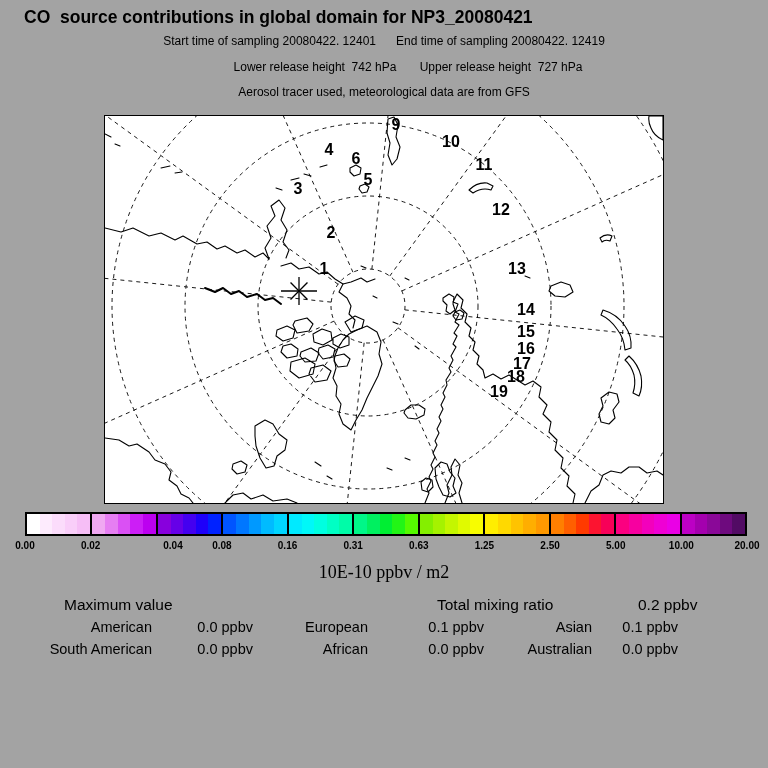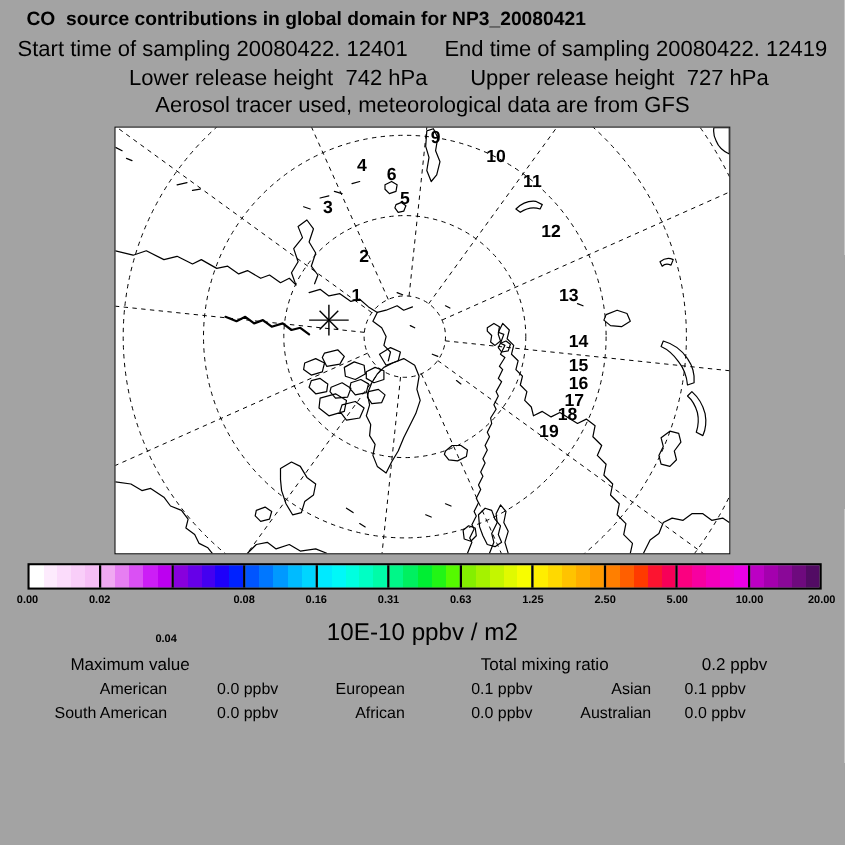--- a/index.html
+++ b/index.html
@@ -1,36 +1,36 @@
 <!DOCTYPE html>
 <html><head>
 <meta charset="utf-8">
 <style>
   html,body{margin:0;padding:0;background:#fff;color:#000;width:768px;height:768px;overflow:hidden;
             font-family:"Liberation Sans", sans-serif;}
   #stage{position:relative;width:768px;height:768px;background:#a3a3a3;}
-  .hdr{position:absolute;left:0;width:768px;text-align:center;white-space:pre;font-size:20px;}
+  .hdr{position:absolute;left:0;width:768px;text-align:center;white-space:pre;font-size:12px;}
   #title{position:absolute;left:24px;top:7px;font-size:17.5px;font-weight:bold;white-space:pre;}
   #line2{top:34px;} #line3{top:60px;padding-left:24px;} #line4{top:85px;}
   #mapbox{position:absolute;left:104px;top:115px;width:558px;height:387px;border:1.5px solid #000;
           box-sizing:content-box;background:#fff;}
   #mapsvg{display:block;width:558px;height:387px;}
   .coast{fill:none;stroke:#000;stroke-width:1.1;stroke-linejoin:round;stroke-linecap:round;}
   .coast2{fill:none;stroke:#000;stroke-width:2;stroke-linejoin:round;stroke-linecap:round;}
   .grat{fill:none;stroke:#000;stroke-width:0.9;stroke-dasharray:4 4;}
   .ptlab{font-family:"Liberation Sans", sans-serif;font-weight:bold;font-size:16px;fill:#000;
          text-anchor:middle;}
   .star{stroke:#000;stroke-width:1.3;}
   #colorbar{position:absolute;left:25px;top:512px;width:722px;height:24px;border:2px solid #000;
             display:flex;box-sizing:border-box;}
   .cbseg{flex:1;height:100%;border-left:2px solid #000;}
   .cbseg:first-child{border-left:none;}
   #cbticks{position:absolute;left:0;top:540px;width:768px;height:18px;}
   .tick{position:absolute;transform:translateX(-50%);font-weight:bold;font-size:10px;white-space:nowrap;}
-  #cbunit{position:absolute;left:0;top:562px;width:768px;text-align:center;font-size:22px;}
+  #cbunit{position:absolute;left:0;top:562px;width:768px;text-align:center;font-size:18px;font-family:Liberation Serif, serif;}
   .s1{position:absolute;top:596px;font-size:15.5px;white-space:pre;}
   .cell{position:absolute;font-size:14.5px;text-align:right;white-space:pre;}
   .r2{top:619px;} .r3{top:641px;}
   .c1{left:12px;width:140px;} .c2{left:163px;width:90px;} .c3{left:258px;width:110px;}
   .c4{left:384px;width:100px;} .c5{left:482px;width:110px;} .c6{left:588px;width:90px;}
 </style>
 </head>
 <body>
 
 <div id="stage">
@@ -140,21 +140,21 @@
       <div class="cbseg" style="background: linear-gradient(to right, rgb(0, 247, 136) 0%, rgb(0, 247, 136) 20%, rgb(0, 240, 96) 20%, rgb(0, 240, 96) 40%, rgb(0, 238, 51) 40%, rgb(0, 238, 51) 60%, rgb(34, 245, 22) 60%, rgb(34, 245, 22) 80%, rgb(85, 250, 0) 80%, rgb(85, 250, 0) 100%);"></div>
       <div class="cbseg" style="background: linear-gradient(to right, rgb(132, 239, 0) 0%, rgb(132, 239, 0) 20%, rgb(165, 242, 0) 20%, rgb(165, 242, 0) 40%, rgb(196, 246, 0) 40%, rgb(196, 246, 0) 60%, rgb(224, 250, 0) 60%, rgb(224, 250, 0) 80%, rgb(248, 253, 0) 80%, rgb(248, 253, 0) 100%);"></div>
       <div class="cbseg" style="background: linear-gradient(to right, rgb(255, 238, 0) 0%, rgb(255, 238, 0) 20%, rgb(255, 217, 0) 20%, rgb(255, 217, 0) 40%, rgb(255, 195, 0) 40%, rgb(255, 195, 0) 60%, rgb(255, 174, 0) 60%, rgb(255, 174, 0) 80%, rgb(255, 153, 0) 80%, rgb(255, 153, 0) 100%);"></div>
       <div class="cbseg" style="background: linear-gradient(to right, rgb(255, 127, 0) 0%, rgb(255, 127, 0) 20%, rgb(255, 95, 0) 20%, rgb(255, 95, 0) 40%, rgb(255, 58, 0) 40%, rgb(255, 58, 0) 60%, rgb(252, 20, 48) 60%, rgb(252, 20, 48) 80%, rgb(247, 0, 88) 80%, rgb(247, 0, 88) 100%);"></div>
       <div class="cbseg" style="background: linear-gradient(to right, rgb(251, 0, 128) 0%, rgb(251, 0, 128) 20%, rgb(247, 0, 160) 20%, rgb(247, 0, 160) 40%, rgb(243, 0, 188) 40%, rgb(243, 0, 188) 60%, rgb(239, 0, 212) 60%, rgb(239, 0, 212) 80%, rgb(234, 0, 230) 80%, rgb(234, 0, 230) 100%);"></div>
       <div class="cbseg" style="background: linear-gradient(to right, rgb(188, 0, 196) 0%, rgb(188, 0, 196) 20%, rgb(164, 0, 174) 20%, rgb(164, 0, 174) 40%, rgb(138, 8, 152) 40%, rgb(138, 8, 152) 60%, rgb(110, 10, 126) 60%, rgb(110, 10, 126) 80%, rgb(82, 11, 100) 80%, rgb(82, 11, 100) 100%);"></div>
     </div>
   <div id="cbticks">
       <span class="tick" style="left: 25px;">0.00</span>
       <span class="tick" style="left: 90.6364px;">0.02</span>
-      <span class="tick" style="left: 151px; margin-top: 36px;">0.04</span>
+      <span class="tick" style="left: 173px;">0.04</span>
       <span class="tick" style="left: 221.909px;">0.08</span>
       <span class="tick" style="left: 287.545px;">0.16</span>
       <span class="tick" style="left: 353.182px;">0.31</span>
       <span class="tick" style="left: 418.818px;">0.63</span>
       <span class="tick" style="left: 484.455px;">1.25</span>
       <span class="tick" style="left: 550.091px;">2.50</span>
       <span class="tick" style="left: 615.727px;">5.00</span>
       <span class="tick" style="left: 681.364px;">10.00</span>
       <span class="tick" style="left: 747px;">20.00</span>
     </div>

